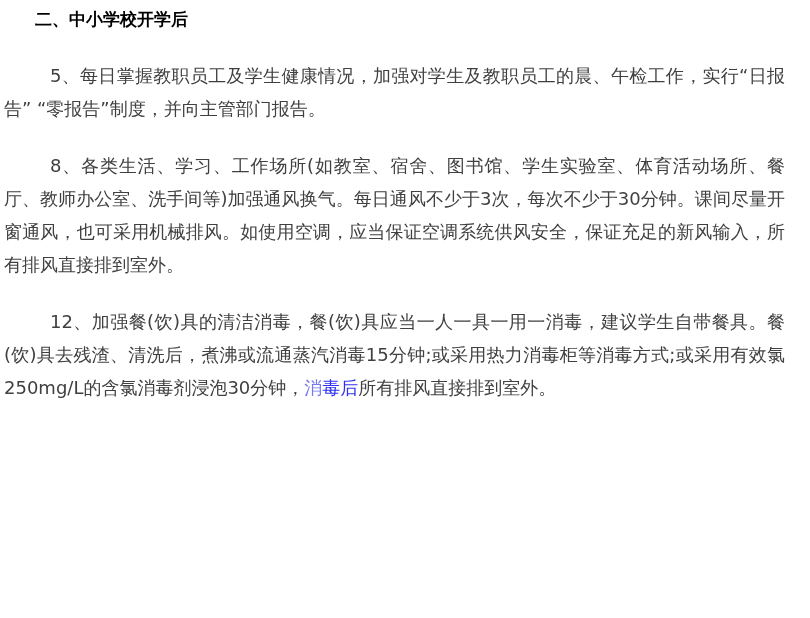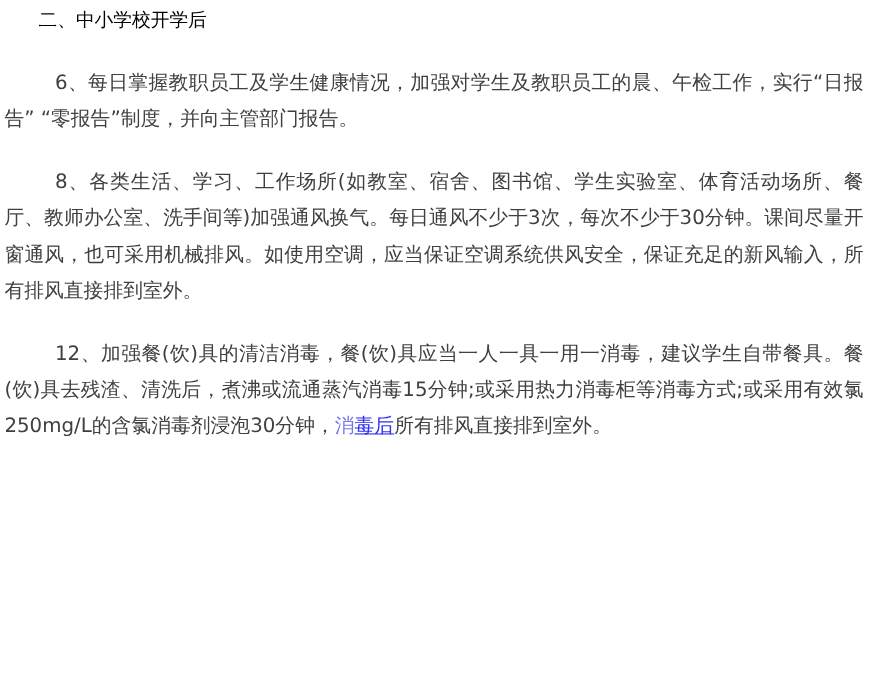--- a/index.html
+++ b/index.html
@@ -11,49 +11,48 @@
     width: 810px;
     height: 618px;
     box-sizing: border-box;
     padding: 9px 25px 0 4px;
     overflow: hidden;
     font-family: "DejaVu Sans", sans-serif;
   }
   .heading {
     font-size: 17px;
     line-height: 20px;
-    font-weight: 400;
+    font-weight: 700;
     color: #000000;
     margin: 0 0 30px 31px;
   }
   .para {
     font-size: 18px;
     line-height: 33px;
     color: #404040;
     margin: 24px 0;
     text-indent: 46px;
     text-align: justify;
   }
   .link-first {
     color: #7678ee;
     text-decoration: none;
     cursor: pointer;
   }
   .link-rest {
     color: #2f2ff2;
-    text-decoration: underline;
     cursor: pointer;
   }
 </style>
 </head>
 <body>
 
 <main>
   <h2 class="heading">二、中小学校开学后</h2>
 
-  <p class="para">6、每日掌握教职员工及学生健康情况，加强对学生及教职员工的晨、午检工作，实行“日报告” “零报告”制度，并向主管部门报告。</p>
+  <p class="para">5、每日掌握教职员工及学生健康情况，加强对学生及教职员工的晨、午检工作，实行“日报告” “零报告”制度，并向主管部门报告。</p>
 
 
   <p class="para">8、各类生活、学习、工作场所(如教室、宿舍、图书馆、学生实验室、体育活动场所、餐厅、教师办公室、洗手间等)加强通风换气。每日通风不少于3次，每次不少于30分钟。课间尽量开窗通风，也可采用机械排风。如使用空调，应当保证空调系统供风安全，保证充足的新风输入，所有排风直接排到室外。</p>
 
 
   <p class="para"><span>12、加强餐(饮)具的清洁消毒，餐(饮)具应当一人一具一用一消毒，建议学生自带餐具。餐(饮)具去残渣、清洗后，煮沸或流通蒸汽消毒15分钟;或采用热力消毒柜等消毒方式;或采用有效氯250mg/L的含氯消毒剂浸泡30分钟，</span><a class="link-first">消</a><a class="link-rest">毒后</a><span>所有排风直接排到室外。</span></p>
 </main>
 
 </body></html>

